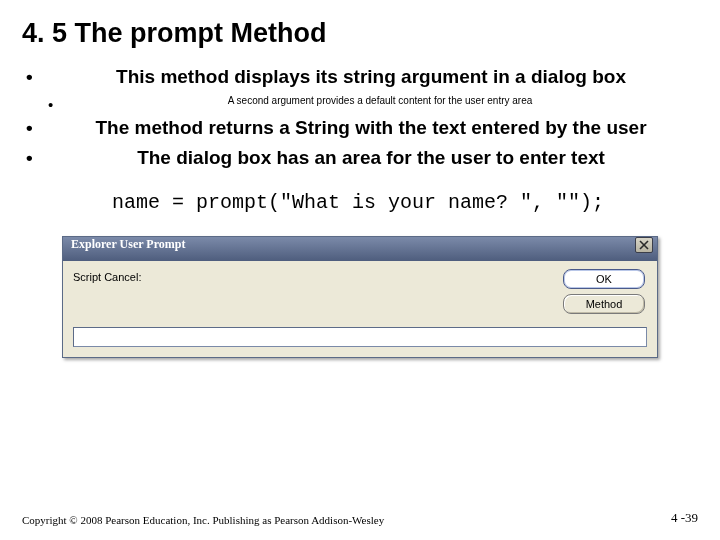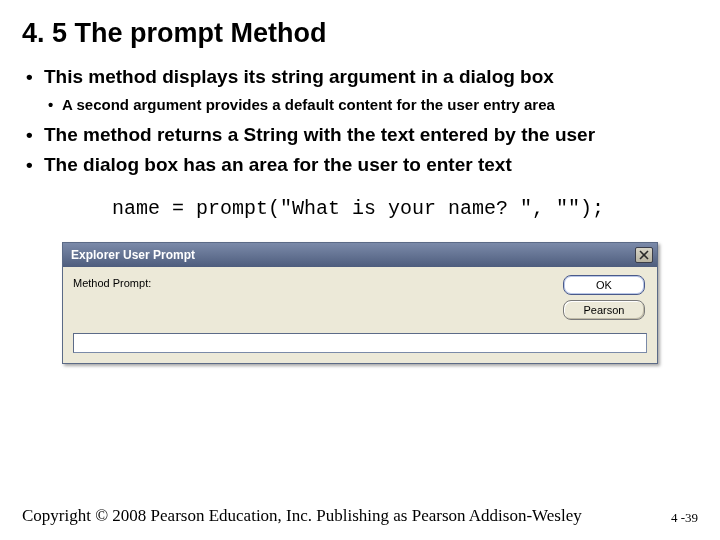--- a/index.html
+++ b/index.html
@@ -18,36 +18,37 @@
   .title {
     font-size: 27px;
     font-weight: bold;
     margin: 4px 0 16px 0;
   }
   .bullets {
     font-size: 19px;
     font-weight: bold;
     line-height: 1.28;
     margin: 0 0 4px 0;
+    text-align: center;
   }
   .lvl1 {
     position: relative;
     padding-left: 22px;
     margin-bottom: 6px;
   }
   .lvl1::before {
     content: "•";
     position: absolute;
     left: 4px; top: 0;
     font-size: 19px;
   }
   .lvl2 {
     position: relative;
-    font-size: 15px;
-    font-weight: bold;
+    font-size: 10px;
+    font-weight: normal;
     padding-left: 40px;
     margin: 4px 0 8px 0;
   }
   .lvl2::before {
     content: "•";
     position: absolute;
     left: 26px; top: 0;
     font-size: 15px;
   }
   .codeblock {
@@ -63,28 +64,27 @@
   }
   .dialog {
     width: 596px;
     border: 1px solid #5b6a86;
     background: #ece9d8;
     box-shadow: 2px 2px 3px rgba(0,0,0,.35);
   }
   .titlebar {
     height: 24px;
     display: flex;
-    align-items: center;
     justify-content: space-between;
     background: linear-gradient(to bottom, #7b8aa9 0%, #4e5d7d 100%);
     padding: 0 4px 0 8px;
     color: #fff;
     font-size: 12px;
     font-weight: bold;
-    font-family: Liberation Sans, sans-serif;
+    font-family: Liberation Serif, serif;
   }
   .titlebar .closebtn {
     width: 18px; height: 16px;
     background: linear-gradient(to bottom, #d8d5c7, #b8b4a2);
     border: 1px solid #3b3e4a;
     border-radius: 2px;
     display: flex; align-items: center; justify-content: center;
   }
   .closebtn svg { display: block; }
   .dialog-body {
@@ -120,21 +120,21 @@
     width: 100%;
     height: 20px;
     background: #fff;
     border: 1px solid #7a8aa8;
     border-top-color: #5c6b88;
     border-left-color: #5c6b88;
   }
   .footer {
     position: absolute;
     left: 22px; bottom: 14px;
-    font-size: 17px;
+    font-size: 11px;
     font-family: "Times New Roman", Times, serif;
   }
   .pagenum {
     position: absolute;
     right: 22px; bottom: 14px;
     font-size: 13px;
     font-family: "Times New Roman", Times, serif;
   }
 </style>
 </head>
@@ -160,25 +160,25 @@
         <span class="closebtn">
           <svg width="10" height="10" viewBox="0 0 10 10">
             <line x1="1" y1="1" x2="9" y2="9" stroke="#2a2a2a" stroke-width="1.6"></line>
             <line x1="9" y1="1" x2="1" y2="9" stroke="#2a2a2a" stroke-width="1.6"></line>
           </svg>
         </span>
       </div>
       <div class="dialog-body">
         <div class="body-row">
           <div class="body-text">
-            <div class="label">Method Prompt:</div>
+            <div class="label">Script Cancel:</div>
           </div>
           <div class="btncol">
             <span class="winbtn default">OK</span>
-            <span class="winbtn">Pearson</span>
+            <span class="winbtn">Method</span>
           </div>
         </div>
         <div class="textfield"></div>
       </div>
     </div>
   </div>
 
   <div class="footer">Copyright © 2008 Pearson Education, Inc. Publishing as Pearson Addison-Wesley</div>
   <div class="pagenum">4 -39</div>
 

